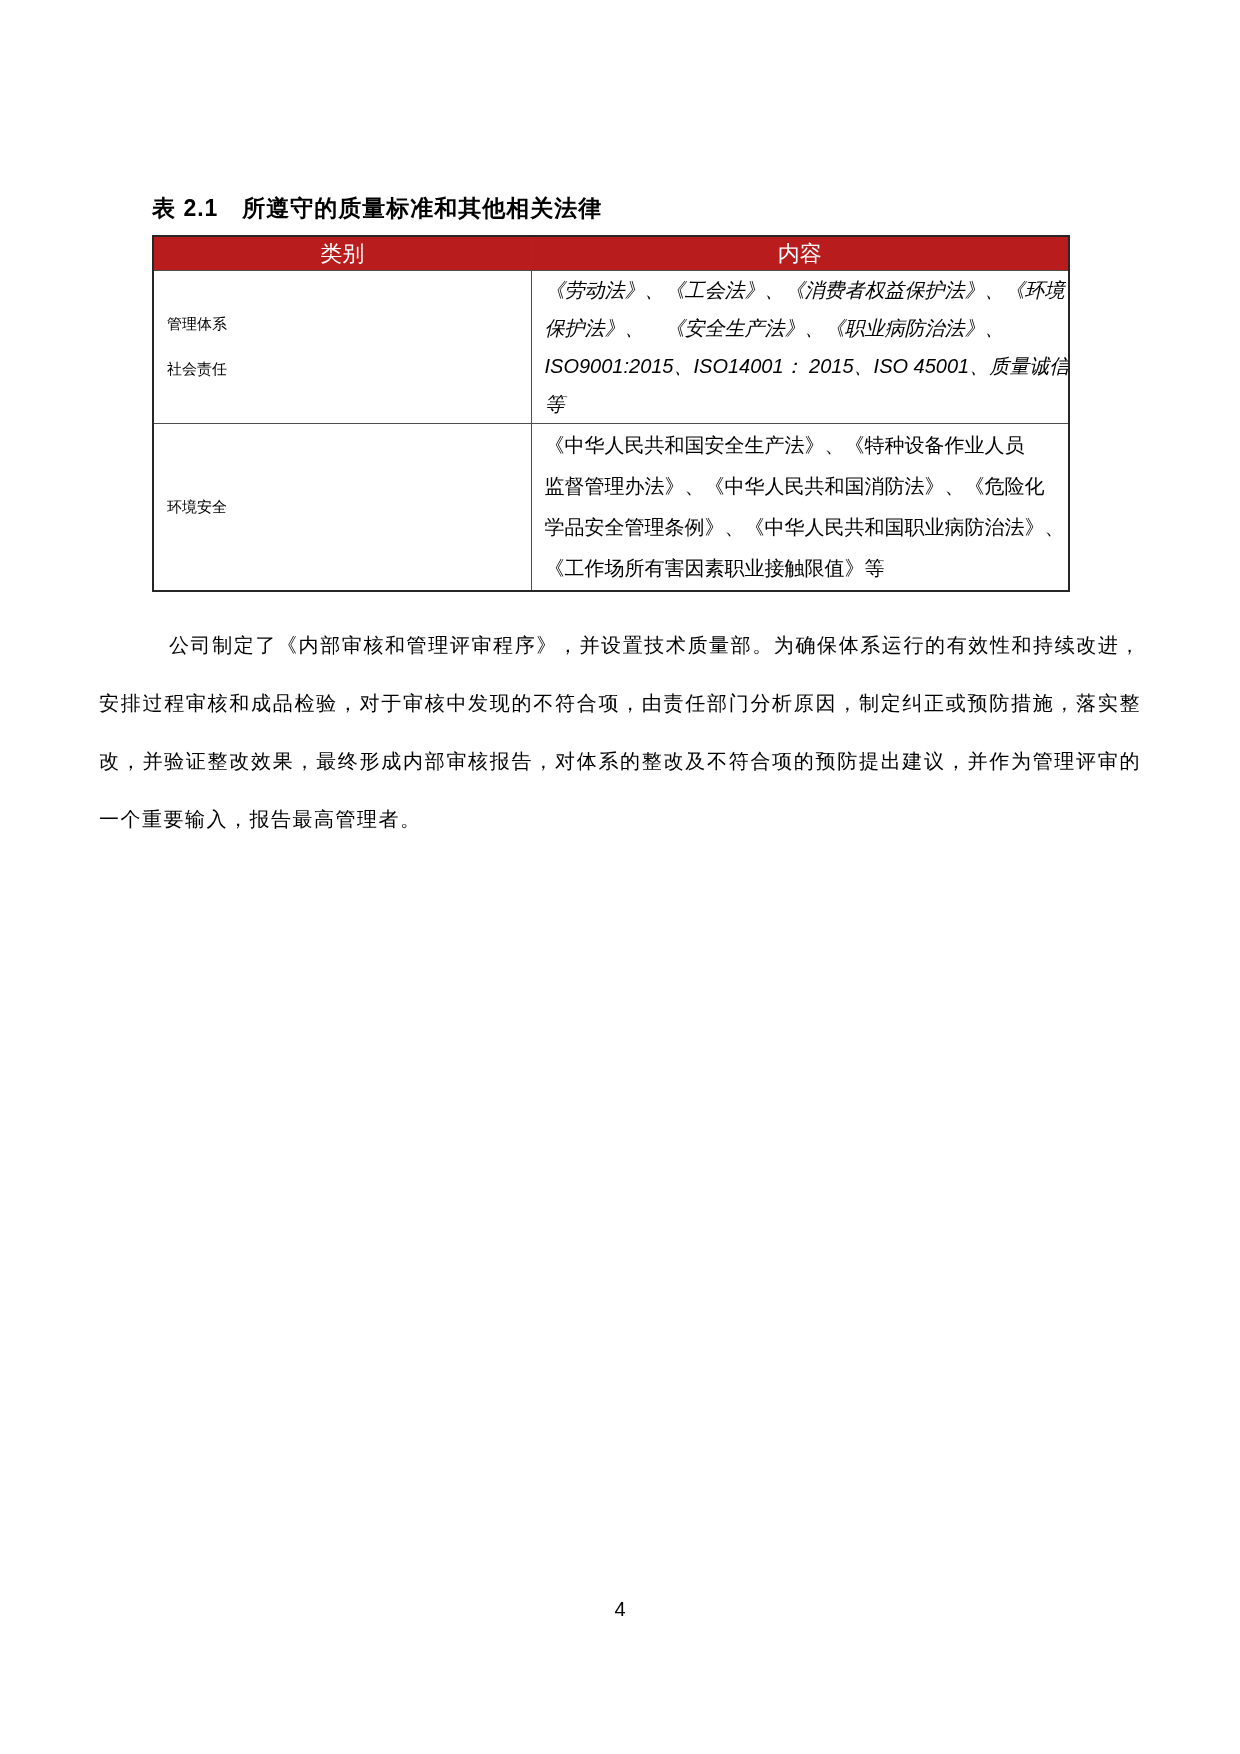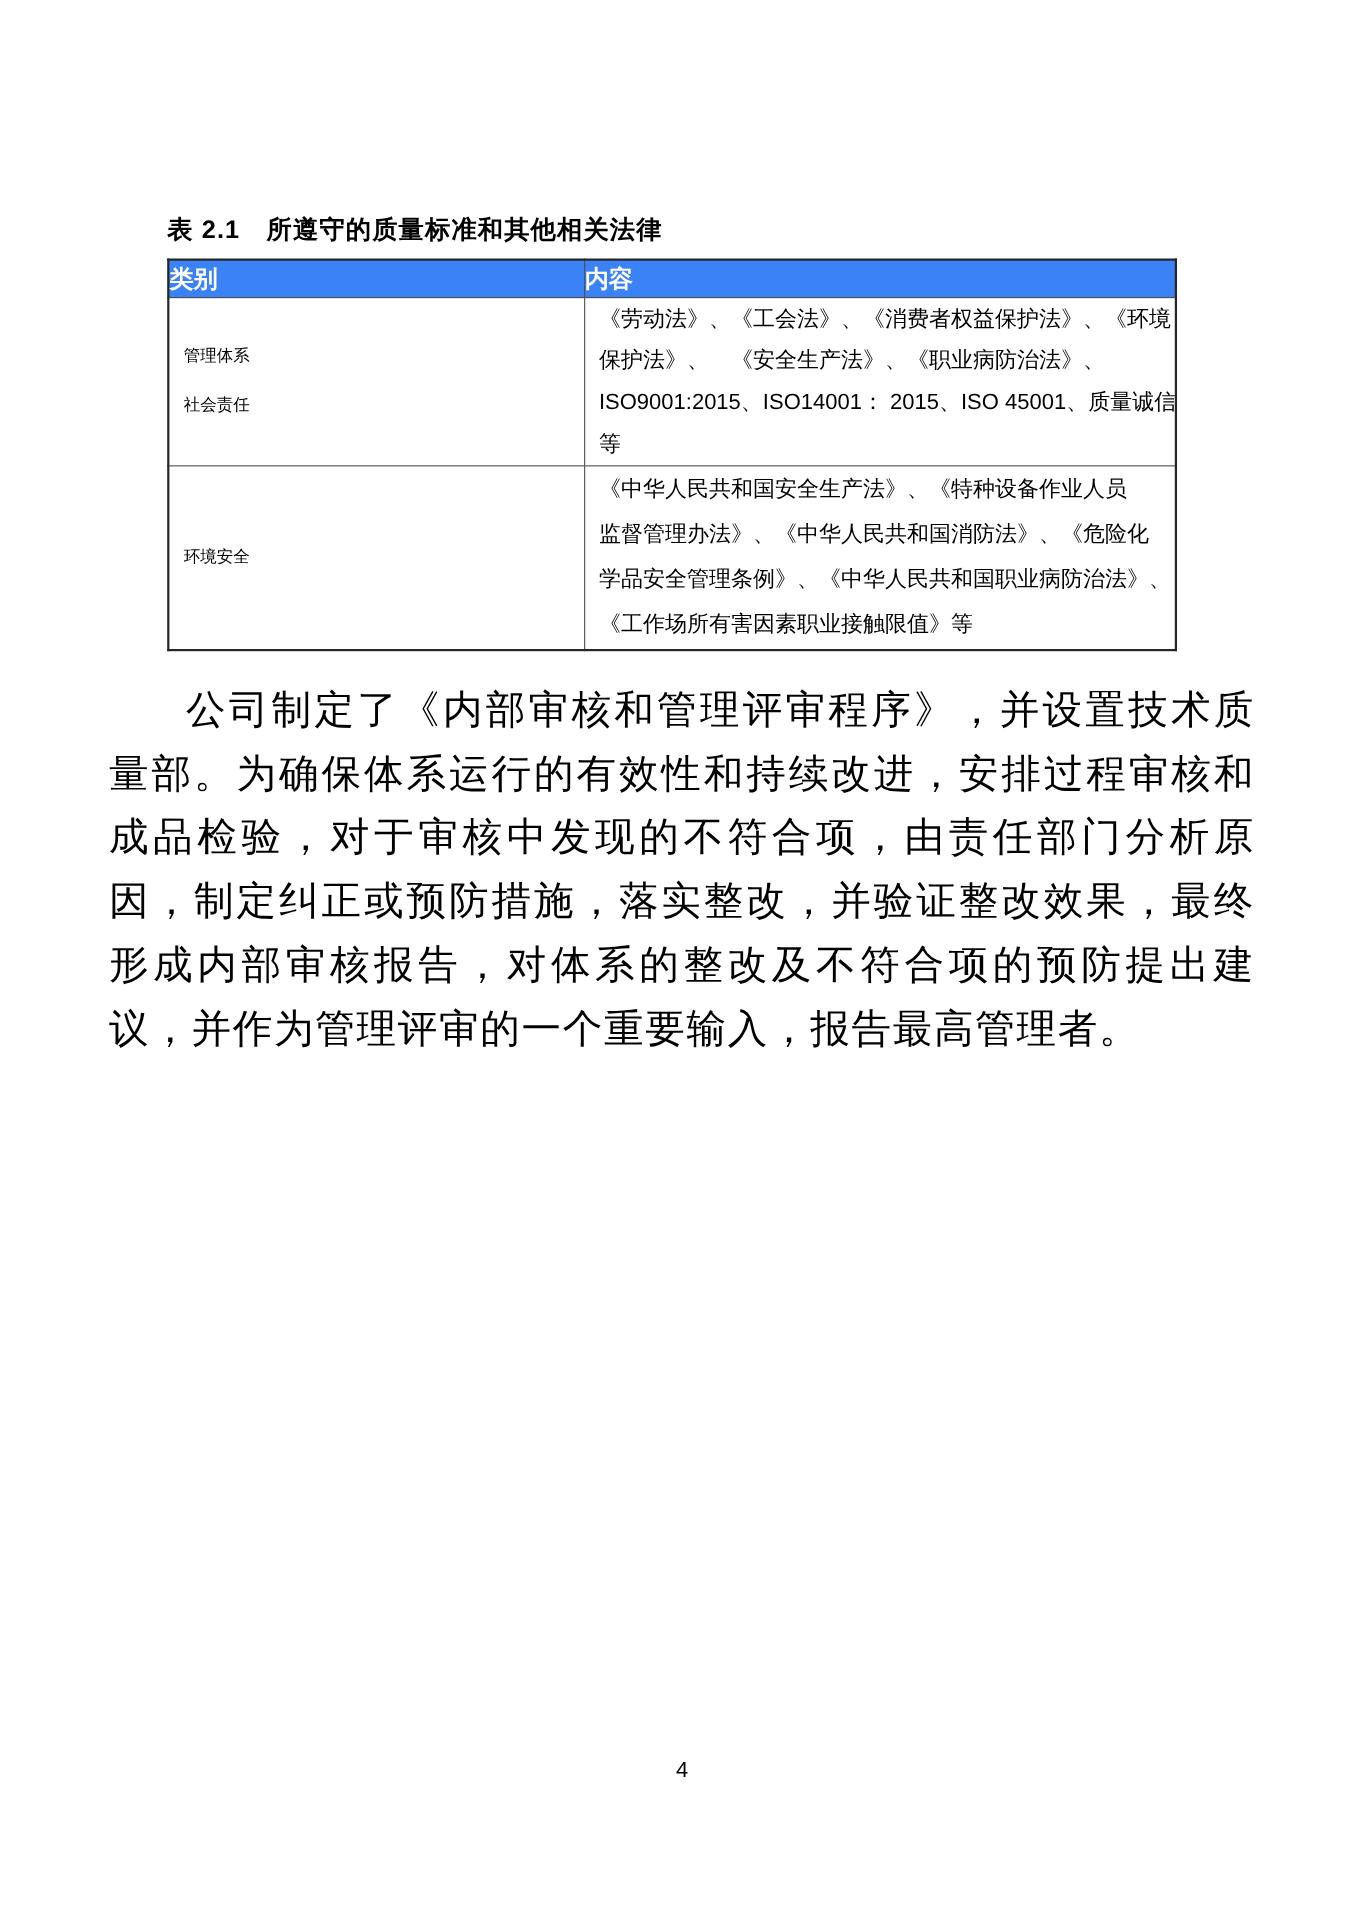--- a/index.html
+++ b/index.html
@@ -36,56 +36,56 @@
     border-collapse: collapse;
     table-layout: fixed;
     border: 2px solid #262626;
   }
   .doc-table th, .doc-table td {
     border: 1.5px solid #4d4d4d;
     padding: 0;
   }
   .doc-table th {
     height: 33px;
-    background: #3b82f6;
+    background: #b91c1c;
     color: #ffffff;
     font-family: "Liberation Sans", "DejaVu Sans", sans-serif;
-    font-weight: bold;
+    font-weight: normal;
     font-size: 22px;
-    text-align: left;
+    text-align: center;
     vertical-align: middle;
   }
   .doc-table td {
     font-family: "Liberation Serif", "DejaVu Serif", serif;
     font-size: 20px;
     vertical-align: middle;
     overflow: hidden;
   }
   td.cell-category {
     padding-left: 13px;
     font-size: 15px;
     line-height: 45px;
     white-space: pre-line;
   }
   td.cell-content { padding-left: 13px; padding-right: 6px; }
   .row-1 td { height: 152px; }
   .row-2 td { height: 166px; }
   .cline { white-space: nowrap; }
-  .row-1 .cline { line-height: 38px; }
+  .row-1 .cline { line-height: 38px; font-style: italic; }
   .row-2 .cline { line-height: 41px; }
   .cline.latin-line { font-family: "Liberation Sans", "DejaVu Sans", sans-serif; font-size: 20px; }
 
   
   .body-text {
     position: absolute;
     left: 99px;
     top: 616px;
     width: 1042px;
     font-family: "Liberation Serif", "DejaVu Serif", serif;
-    font-size: 36px;
+    font-size: 20px;
     line-height: 58px;
     letter-spacing: 1.5px;
     text-align: justify;
     color: #000;
   }
   .body-text p {
     margin: 0;
     text-indent: 70px;
     text-align: justify;
   }

